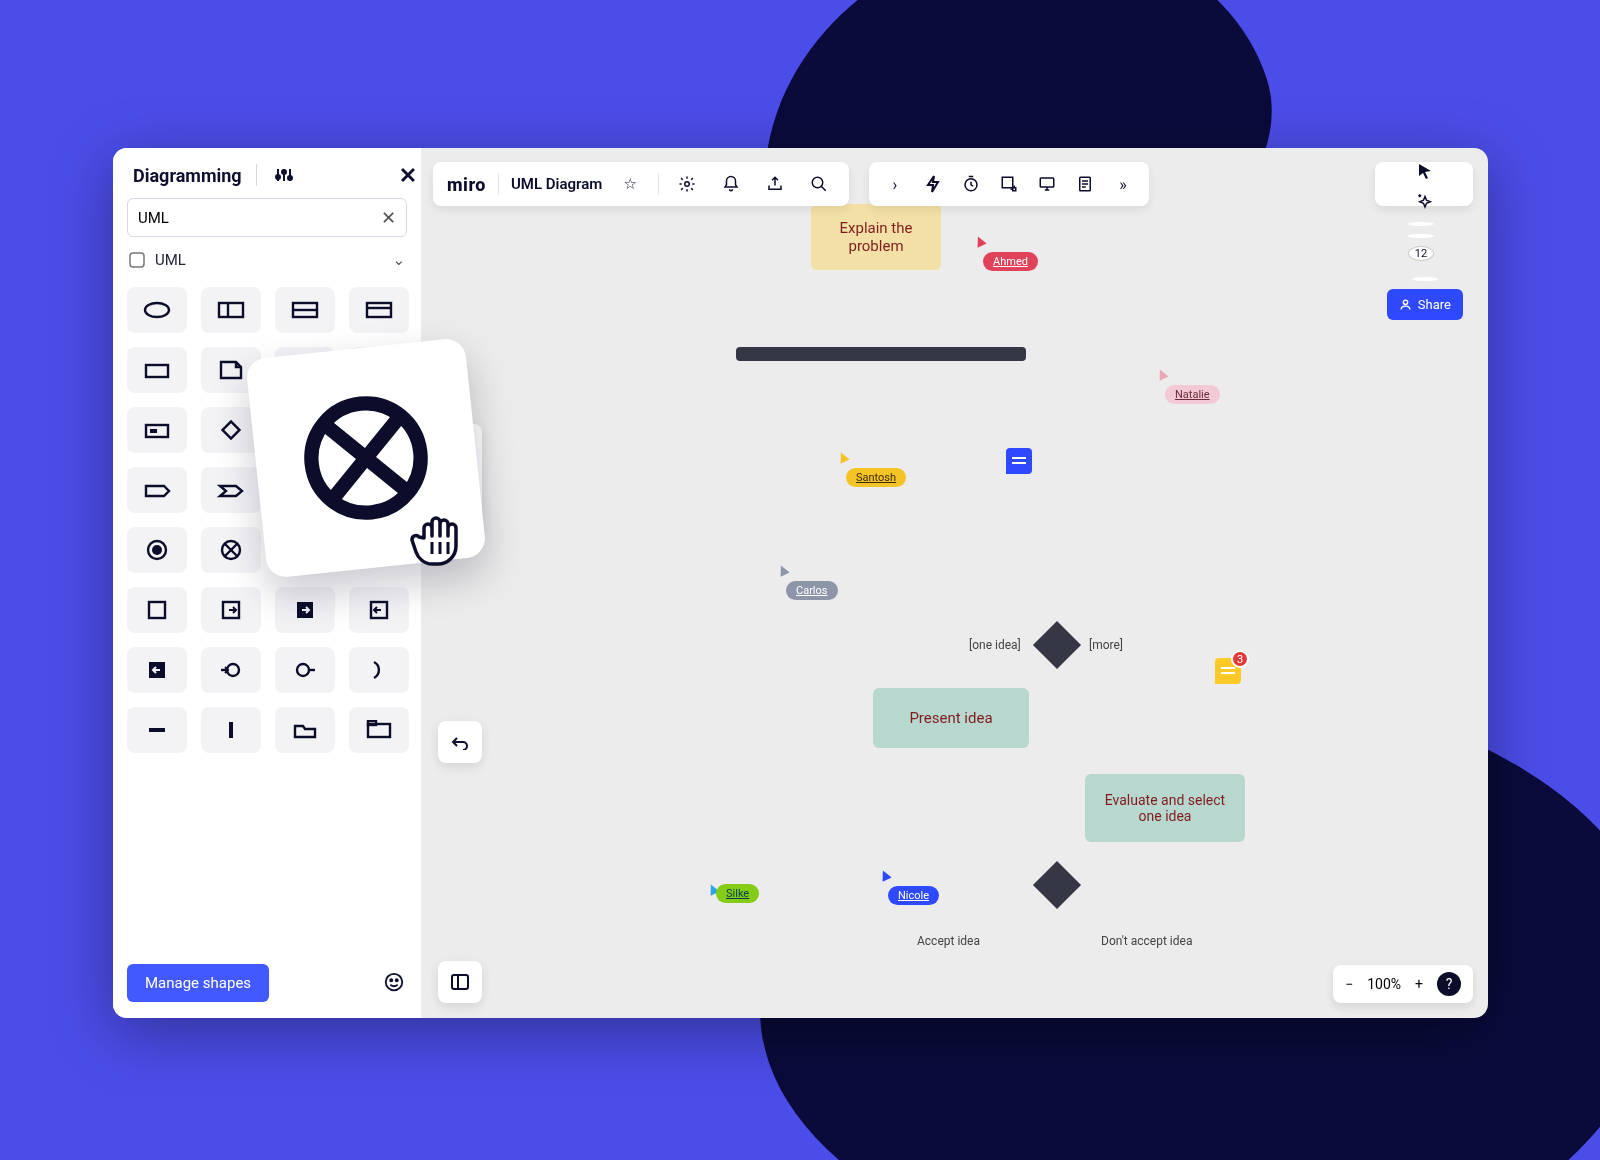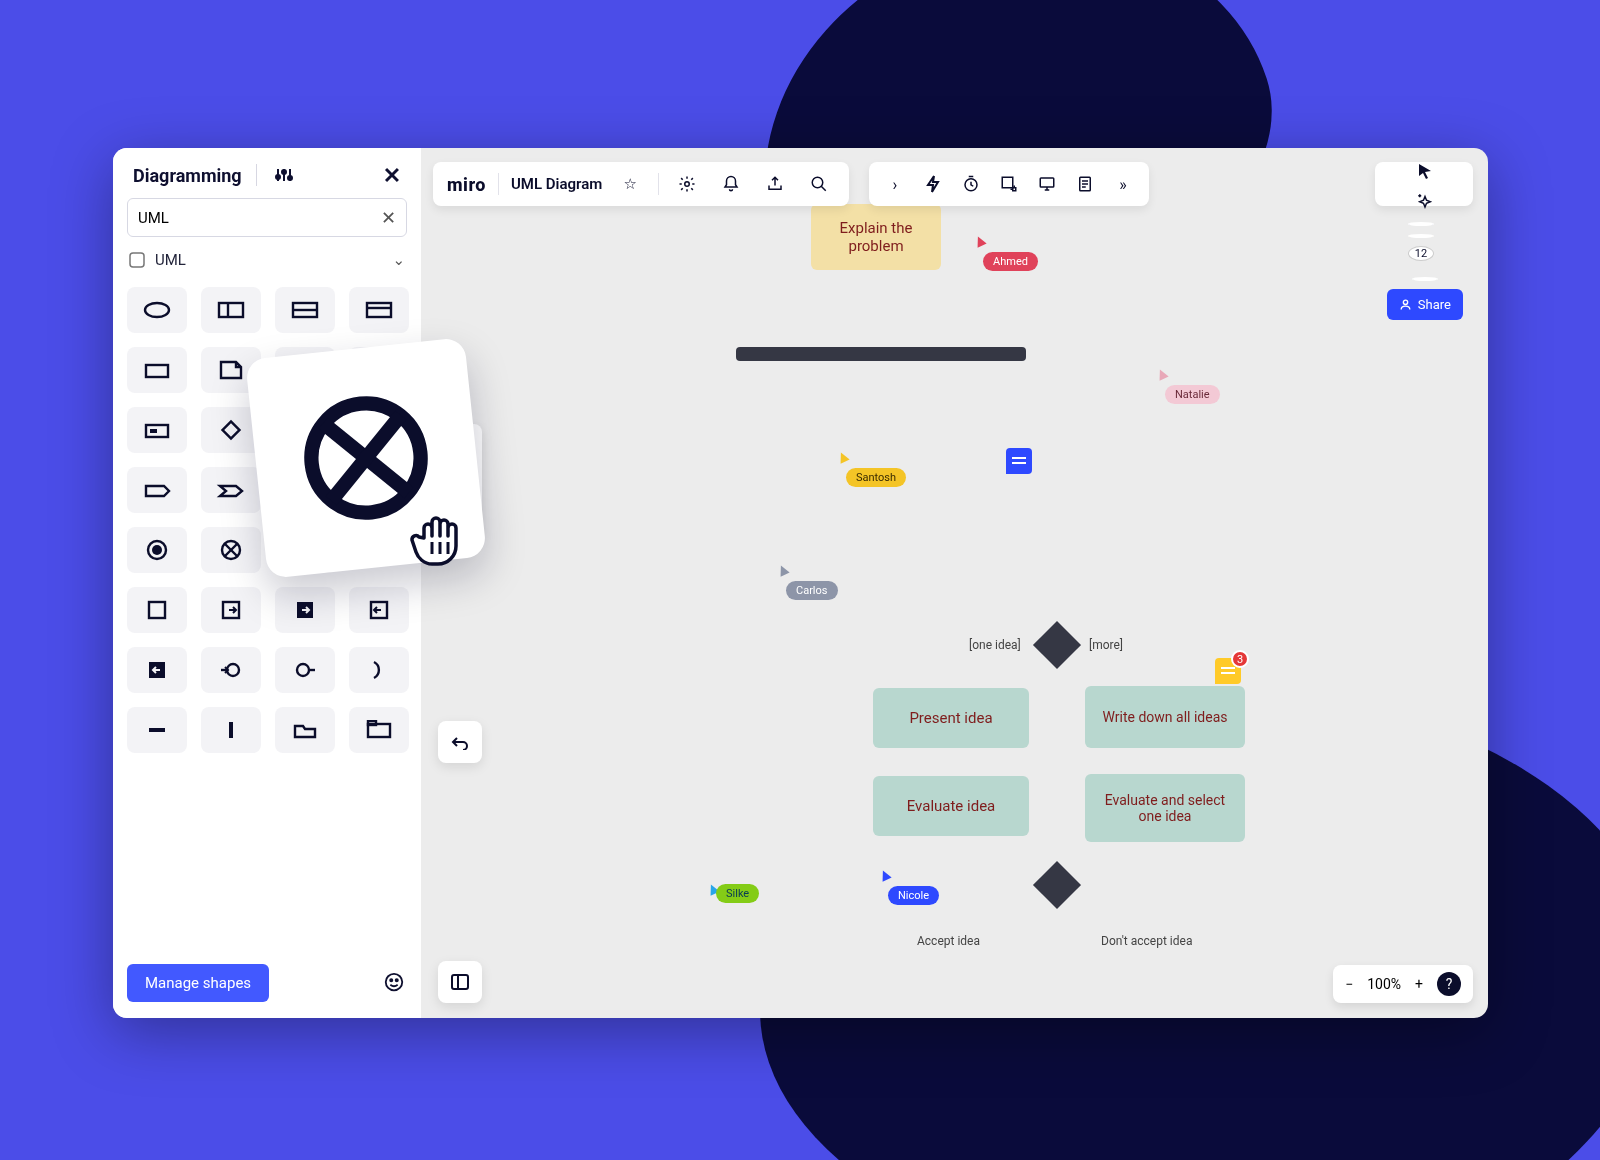--- a/index.html
+++ b/index.html
@@ -4,21 +4,21 @@
 <style>
 * { margin:0; padding:0; box-sizing:border-box; font-family: -apple-system, BlinkMacSystemFont, "Segoe UI", Roboto, sans-serif; }
 body { background:#4b4de8; width:1600px; height:1160px; overflow:hidden; position:relative; }
 .bg-blob { position:absolute; background:#0a0b3b; }
 .blob-top { width:520px; height:380px; right:330px; top:-60px; border-radius:50% 50% 48% 52% / 60% 58% 42% 40%; transform:rotate(-18deg); }
 .blob-btm { width:900px; height:600px; right:-60px; bottom:-120px; border-radius:45% 55% 48% 52% / 55% 48% 52% 45%; }
 .app-window { position:absolute; left:113px; top:148px; width:1375px; height:870px; background:#ececec; border-radius:14px; box-shadow:0 14px 60px rgba(0,0,0,.35); overflow:hidden; }
 
 
 .side-panel { position:absolute; left:0; top:0; width:308px; height:100%; background:#fff; display:flex; flex-direction:column; }
-.sp-head { display:flex; align-items:center; padding:14px 16px 10px 20px; font-weight:700; font-size:18px; gap:8px; color:#0f1030; }
+.sp-head { display:flex; align-items:center; padding:14px 0 10px 20px; font-weight:700; font-size:18px; gap:8px; color:#0f1030; }
 .sp-head .spacer { flex:1; }
 .icon-btn { width:26px; height:26px; display:flex; align-items:center; justify-content:center; cursor:pointer; color:#0f1030; }
 .sep { width:1px; height:22px; background:#d7d7e2; margin:0 6px; }
 .search-wrap { padding:0 14px 10px 14px; }
 .search { display:flex; align-items:center; border:1px solid #d7d8e3; border-radius:6px; padding:8px 10px; font-size:15px; color:#22243a; }
 .search input { border:0; outline:0; flex:1; font-size:15px; }
 .clear-x { cursor:pointer; color:#555; font-size:18px; }
 .cat-row { display:flex; align-items:center; padding:4px 16px 12px 16px; gap:10px; font-size:15px; color:#22243a; }
 .cat-row .chev { margin-left:auto; color:#555; }
 .shape-grid { padding:6px 14px; display:grid; grid-template-columns:repeat(4, 60px); gap:14px; }
@@ -55,21 +55,21 @@
 
 
 .node { position:absolute; border-radius:6px; display:flex; align-items:center; justify-content:center; text-align:center; font-size:15px; color:#7f1d1d; padding:4px 8px; }
 .n-yellow { background:#f3e0a6; }
 .n-bar { background:#353744; border-radius:4px; }
 .n-green-d { background:#3ea885; color:#fff; font-size:16px; }
 .n-teal { background:#b8d7cf; }
 .diamond { position:absolute; width:34px; height:34px; background:#353744; transform:rotate(45deg); }
 
 
-.cursor-tag { position:absolute; font-size:11px; padding:3px 10px; border-radius:10px; color:#fff; }
+.cursor-tag { position:absolute; font-size:11px; padding:3px 10px; border-radius:10px; color:#fff;text-decoration:underline; }
 .tri { position:absolute; width:0; height:0; border-left:5px solid transparent; border-right:5px solid transparent; border-bottom:10px solid; }
 
 
 .comment-ico { position:absolute; width:26px; height:26px; background:#2e49ff; border-radius:4px 4px 4px 0; display:flex; align-items:center; justify-content:center; }
 .comment-yel { position:absolute; width:26px; height:26px; background:#ffca28; border-radius:4px 4px 4px 0; display:flex; align-items:center; justify-content:center; }
 .badge { position:absolute; width:18px; height:18px; background:#e53838; color:#fff; font-size:11px; border-radius:50%; display:flex; align-items:center; justify-content:center; top:-8px; right:-8px; border:2px solid #fff;}
 
 
 #edges { position:absolute; inset:0; pointer-events:none; }
 .edge-lbl { position:absolute; font-size:12px; background:#ececec; padding:0 4px; color:#444; }
@@ -119,26 +119,20 @@
     <path d="M580 376 V870" stroke="#333" fill="none" stroke-width="2" marker-end="url(#arr)"></path>
   </svg>
 
   <div class="node n-yellow" style="left:698px; top:56px; width:130px; height:66px;">
       <span>Explain the problem</span>
     </div>
   <div class="node n-bar" style="left:623px; top:199px; width:290px; height:14px;"></div>
   <div class="diamond" style="left:927px; top:480px;"></div>
   <div class="node n-teal" style="left:760px; top:540px; width:156px; height:60px;">
       <span>Present idea</span>
-    </div>
-  <div class="node n-teal" style="left:972px; top:538px; width:160px; height:62px; font-size:14px;">
-      <span>Write down all ideas</span>
-    </div>
-  <div class="node n-teal" style="left:760px; top:628px; width:156px; height:60px;">
-      <span>Evaluate idea</span>
     </div>
   <div class="node n-teal" style="left:972px; top:626px; width:160px; height:68px; font-size:14px;">
       <span>Evaluate and select one idea</span>
     </div>
   <div class="diamond" style="left:927px; top:720px;"></div>
 
   <span class="edge-lbl" style="left:852px; top:490px;">[one idea]</span>
   <span class="edge-lbl" style="left:972px; top:490px;">[more]</span>
   <span class="edge-lbl" style="left:800px; top:786px;">Accept idea</span>
   <span class="edge-lbl" style="left:984px; top:786px;">Don't accept idea</span>

